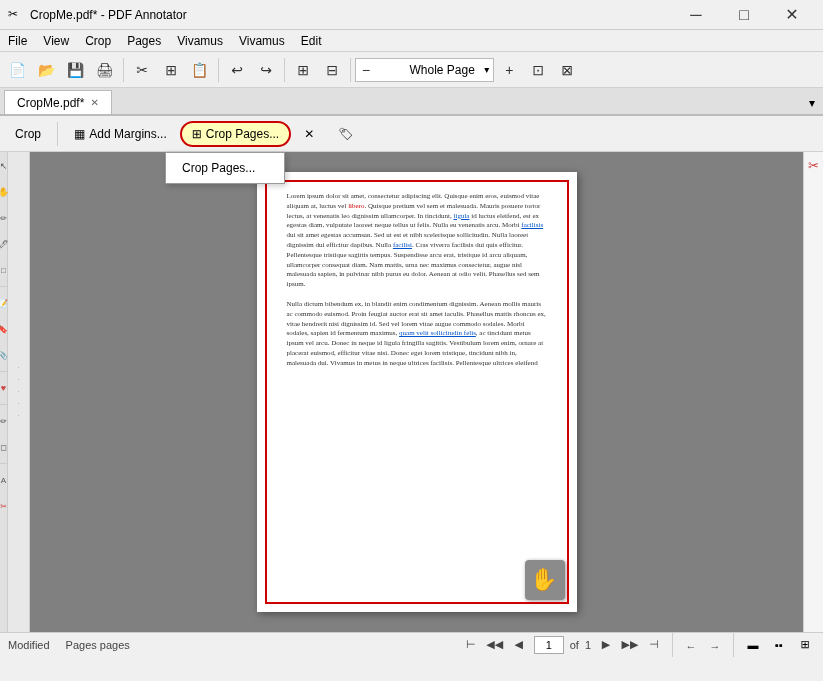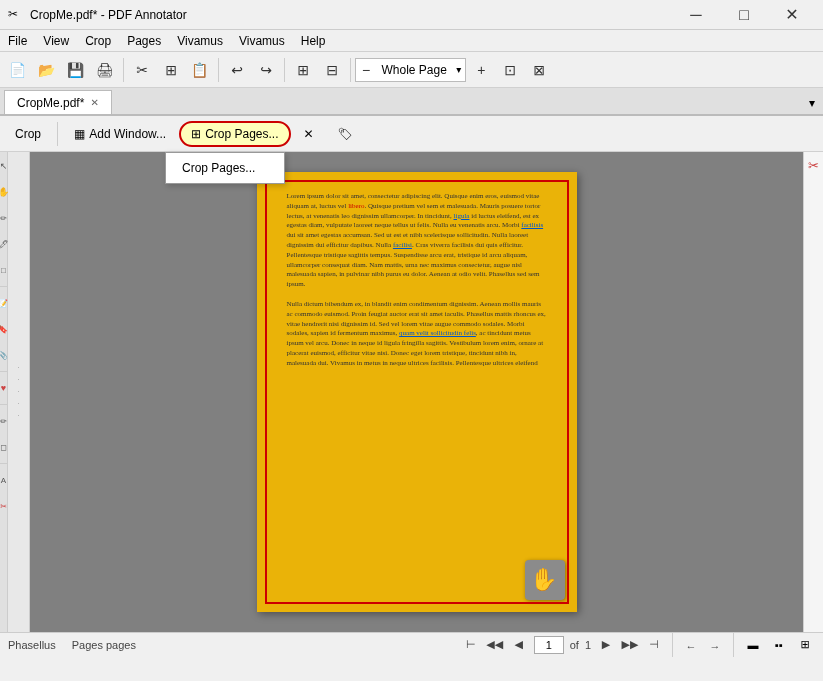--- a/index.html
+++ b/index.html
@@ -73,21 +73,21 @@
       background: white;
       height: 24px;
       padding: 0 4px;
       gap: 2px;
       font-size: 12px;
     }
     .tb-zoom-btn {
       background: transparent; border: none; cursor: pointer;
       font-size: 14px; color: #333; padding: 0 2px;
     }
-    .zoom-label { font-size: 12px; padding: 0 4px; min-width: 80px; text-align: center; }
+    .zoom-label { font-size: 12px; padding: 0 4px; min-width: 80px; text-align: center; margin-left: 28px; }
     .zoom-arrow { font-size: 10px; cursor: pointer; }
 
     
     .tab-bar {
       background: #e0e0e0;
       height: 28px;
       display: flex;
       align-items: flex-end;
       padding: 0 4px;
       border-bottom: 2px solid #bbb;
@@ -173,21 +173,21 @@
     .right-btn {
       width: 18px; height: 18px;
       display: flex; align-items: center; justify-content: center;
       font-size: 11px; color: #c44; cursor: pointer;
     }
 
     
     .pdf-page {
       width: 320px;
       min-height: 440px;
-      background: #eab308;
+      background: #ffffff;
       box-shadow: 2px 2px 8px rgba(0,0,0,0.4);
       position: relative;
       padding: 20px 30px;
     }
     .crop-overlay {
       position: absolute;
       top: 8px; left: 8px; right: 8px; bottom: 8px;
       border: 2px solid #cc0000;
       pointer-events: none;
       z-index: 2;
@@ -285,21 +285,21 @@
   </div>
 </div>
 
 <div class="menu-bar">
   <div class="menu-item">File</div>
   <div class="menu-item">View</div>
   <div class="menu-item">Crop</div>
   <div class="menu-item">Pages</div>
   <div class="menu-item">Vivamus</div>
   <div class="menu-item">Vivamus</div>
-  <div class="menu-item">Help</div>
+  <div class="menu-item">Edit</div>
 </div>
 
 <div class="toolbar">
   <button class="tb-btn">📄</button>
   <button class="tb-btn">📂</button>
   <button class="tb-btn">💾</button>
   <button class="tb-btn">🖨</button>
   <div class="tb-sep"></div>
   <button class="tb-btn">✂</button>
   <button class="tb-btn">⊞</button>
@@ -331,21 +331,21 @@
 
 <div style="display:flex; flex-direction:column; flex:1;">
 
   <div class="toolbar2">
     <button class="crop-btn">
       <span>Crop</span>
     </button>
     <div class="tb2-sep"></div>
     <button class="crop-btn">
       <span>▦</span>
-      <span>Add Window...</span>
+      <span>Add Margins...</span>
     </button>
     <button class="crop-btn highlighted">
       <span>⊞</span>
       <span>Crop Pages...</span>
     </button>
     <button class="crop-btn">
       <span>✕</span>
     </button>
     <button class="crop-btn">
       <span>🏷</span>
@@ -398,21 +398,21 @@
       </div>
     </div>
 
     <div class="right-sidebar">
       <div class="right-btn" style="color:#c44; font-size:13px;">✂</div>
     </div>
   </div>
 </div>
 
 <div class="status-bar">
-  <span>Phasellus</span>
+  <span>Modified</span>
   <span>Pages pages</span>
   <div class="status-right">
     <button class="nav-btn">⊢</button>
     <button class="nav-btn">◀◀</button>
     <button class="nav-btn">◀</button>
     <input class="page-input" type="text" value="1" style="">
     <span>of</span>
     <span>1</span>
     <button class="nav-btn">▶</button>
     <button class="nav-btn">▶▶</button>

